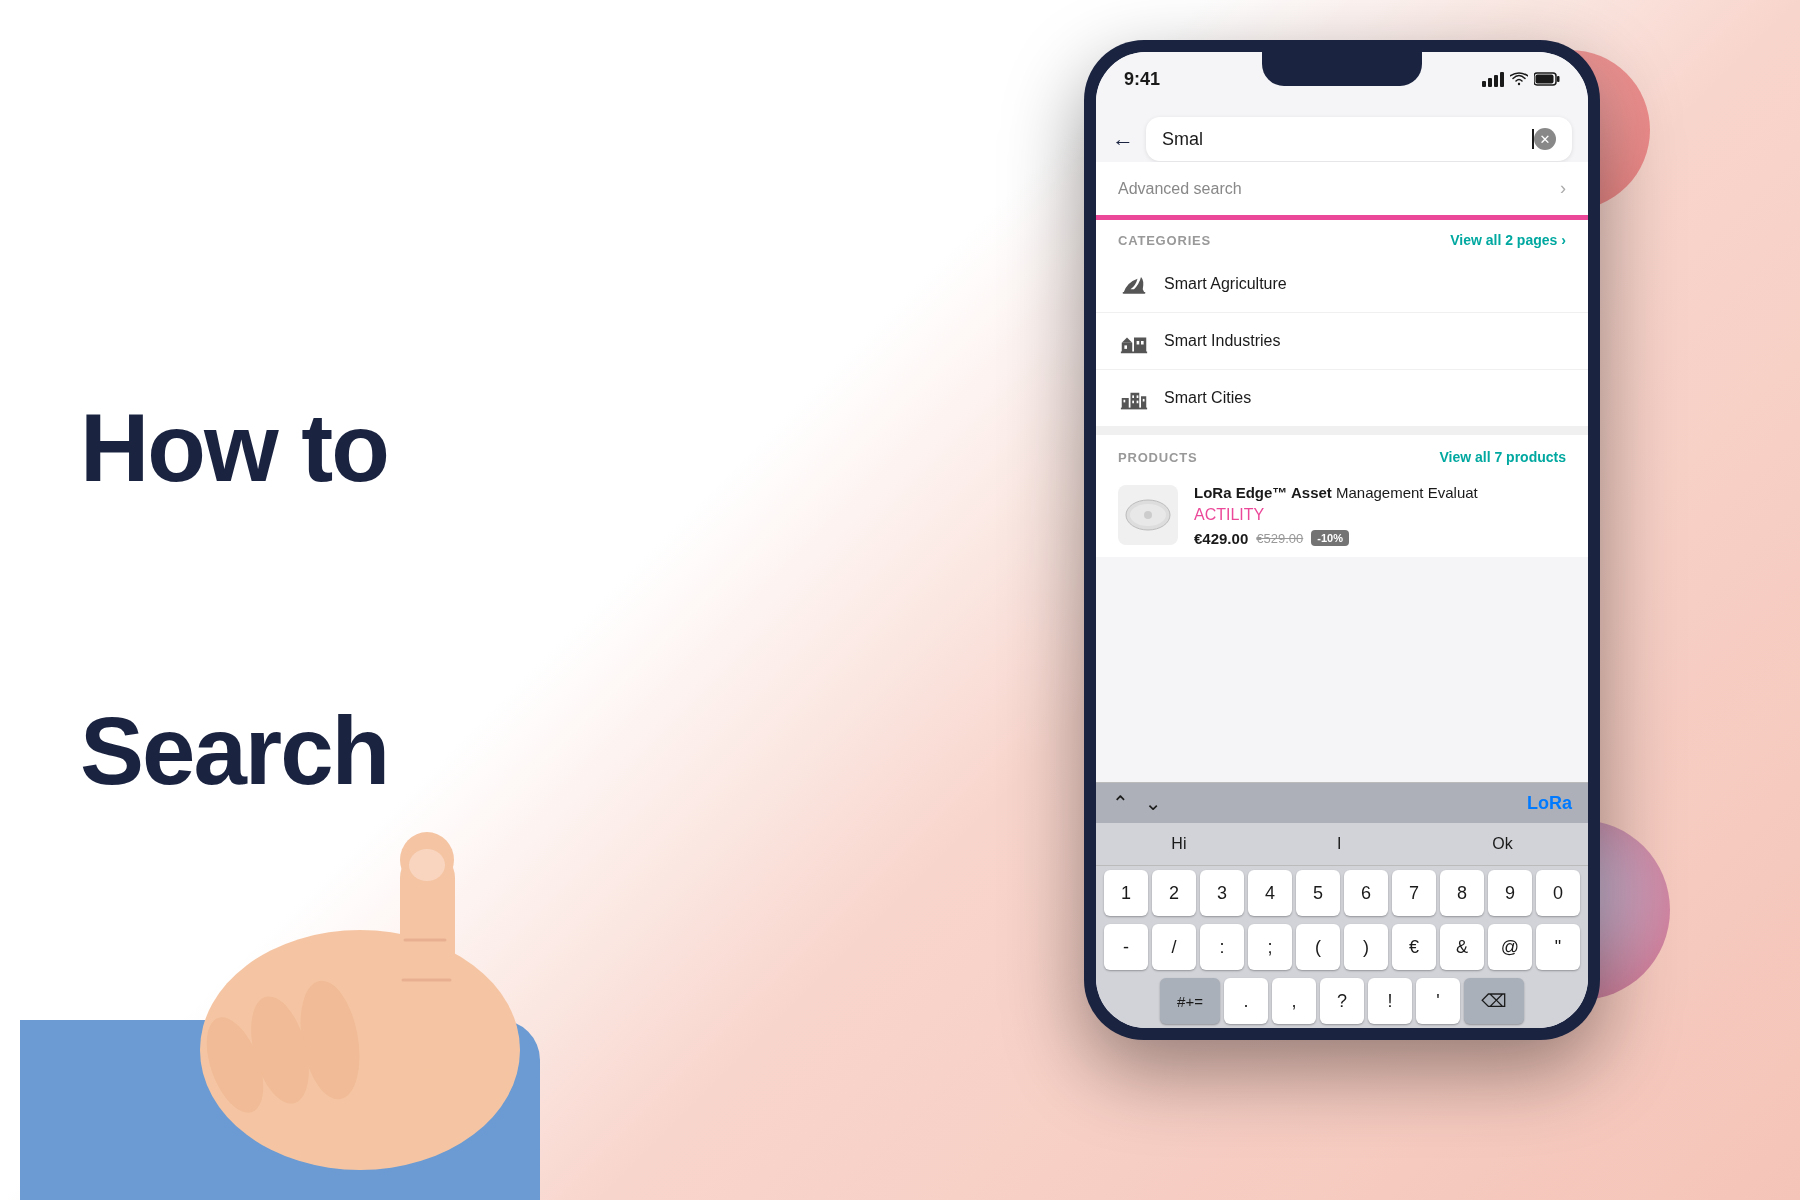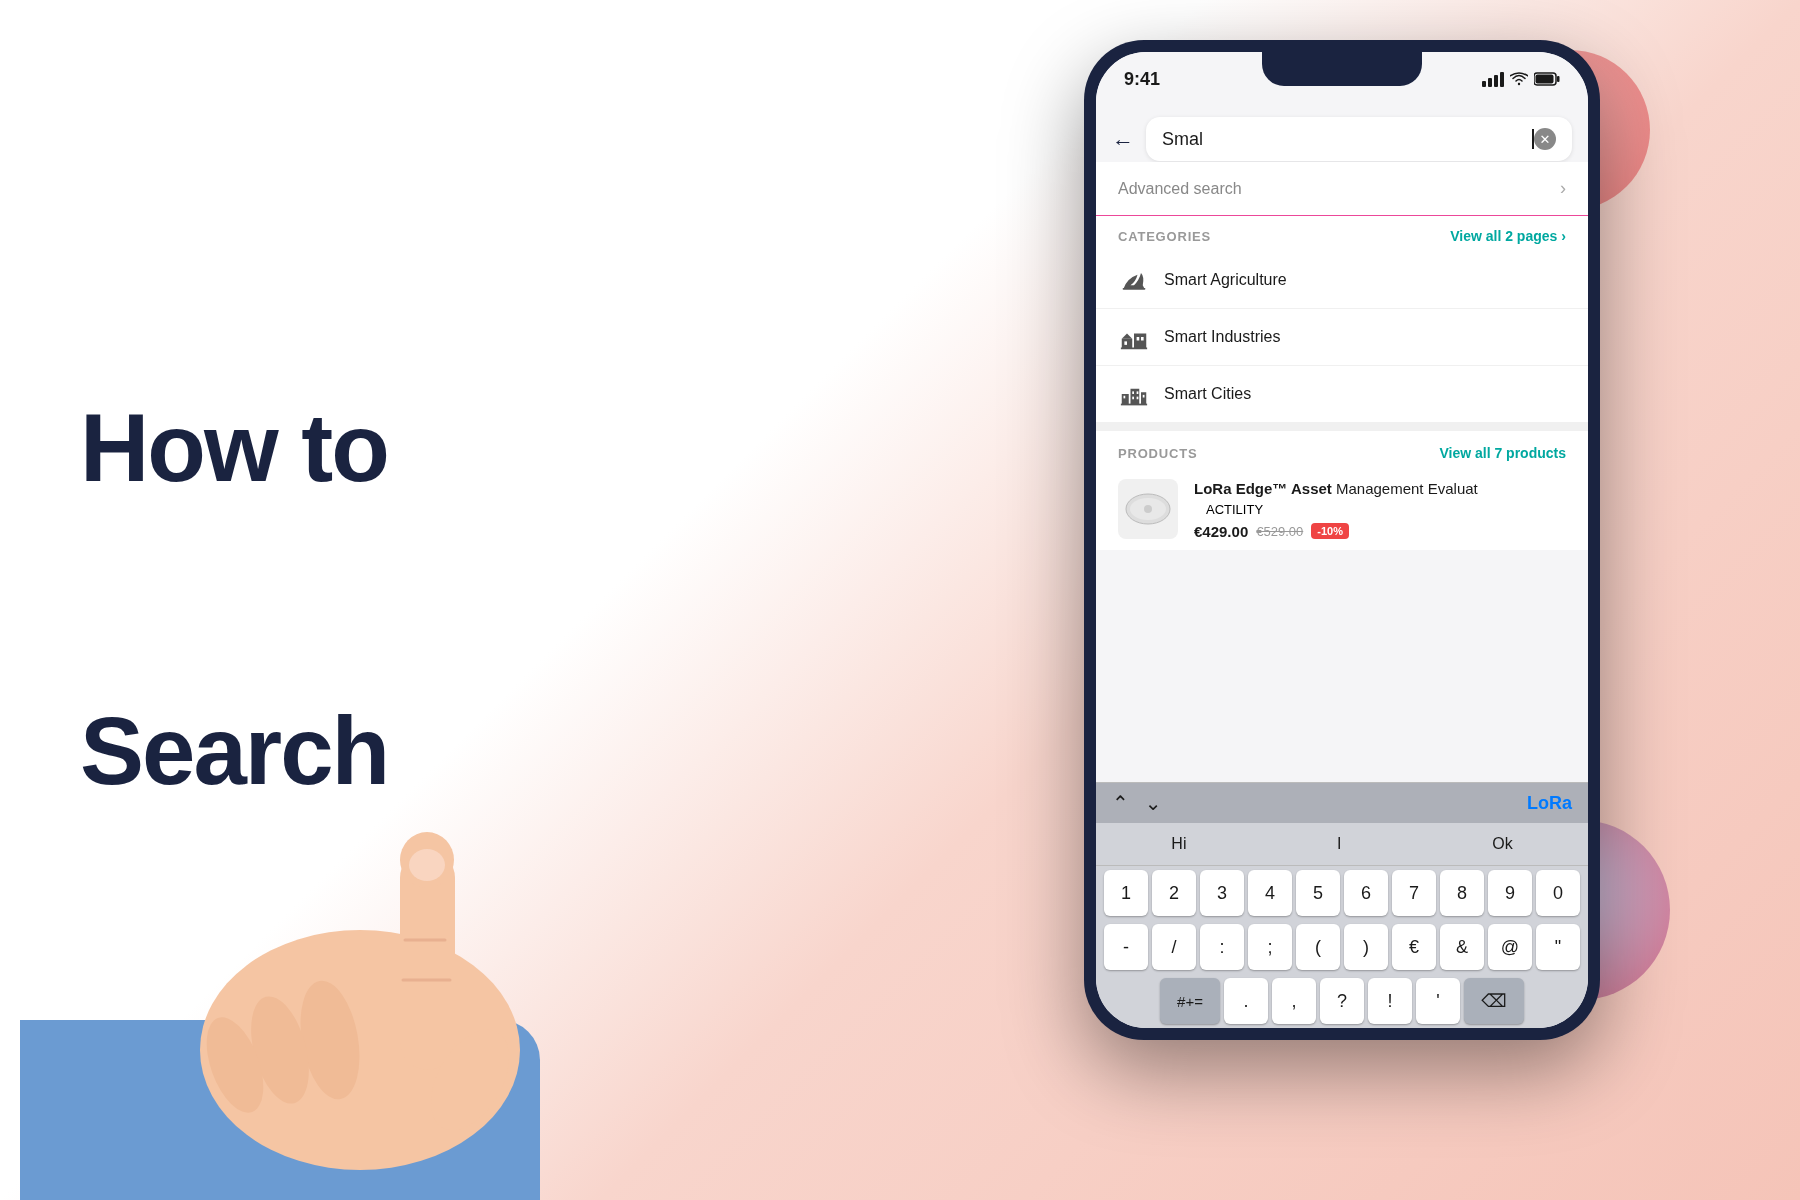--- a/index.html
+++ b/index.html
@@ -204,21 +204,21 @@
       background: #fff;
       z-index: 10;
     }
 
     
     .advanced-search-row {
       display: flex;
       align-items: center;
       justify-content: space-between;
       padding: 16px 22px;
-      border-bottom: 1px solid #ec4899;
+      border-bottom: 5px solid #ec4899;
       cursor: pointer;
       gap: 32px;
     }
     .advanced-search-label {
       font-size: 16px;
       color: #888;
     }
     .chevron-right {
       color: #aaa;
       font-size: 18px;
@@ -310,43 +310,42 @@
     }
     .product-name {
       font-size: 15px;
       color: #1a1a1a;
       line-height: 1.3;
     }
     .product-name-bold {
       font-weight: 700;
     }
     .product-brand {
-      font-size: 13px;
-      color: #000000;
+      font-size: 16px;
+      color: #ec4899;
       margin-top: 3px;
-      margin-left: 12px;
     }
     .product-price-row {
       display: flex;
       align-items: center;
       gap: 8px;
       margin-top: 6px;
     }
     .price-current {
       font-size: 15px;
       font-weight: 700;
       color: #1a1a1a;
     }
     .price-original {
       font-size: 13px;
       color: #999;
       text-decoration: line-through;
     }
     .discount-badge {
-      background: #ef4444;
+      background: #737373;
       color: #fff;
       font-size: 11px;
       font-weight: 700;
       padding: 2px 6px;
       border-radius: 4px;
     }
 
     
     .keyboard-area {
       position: absolute;

